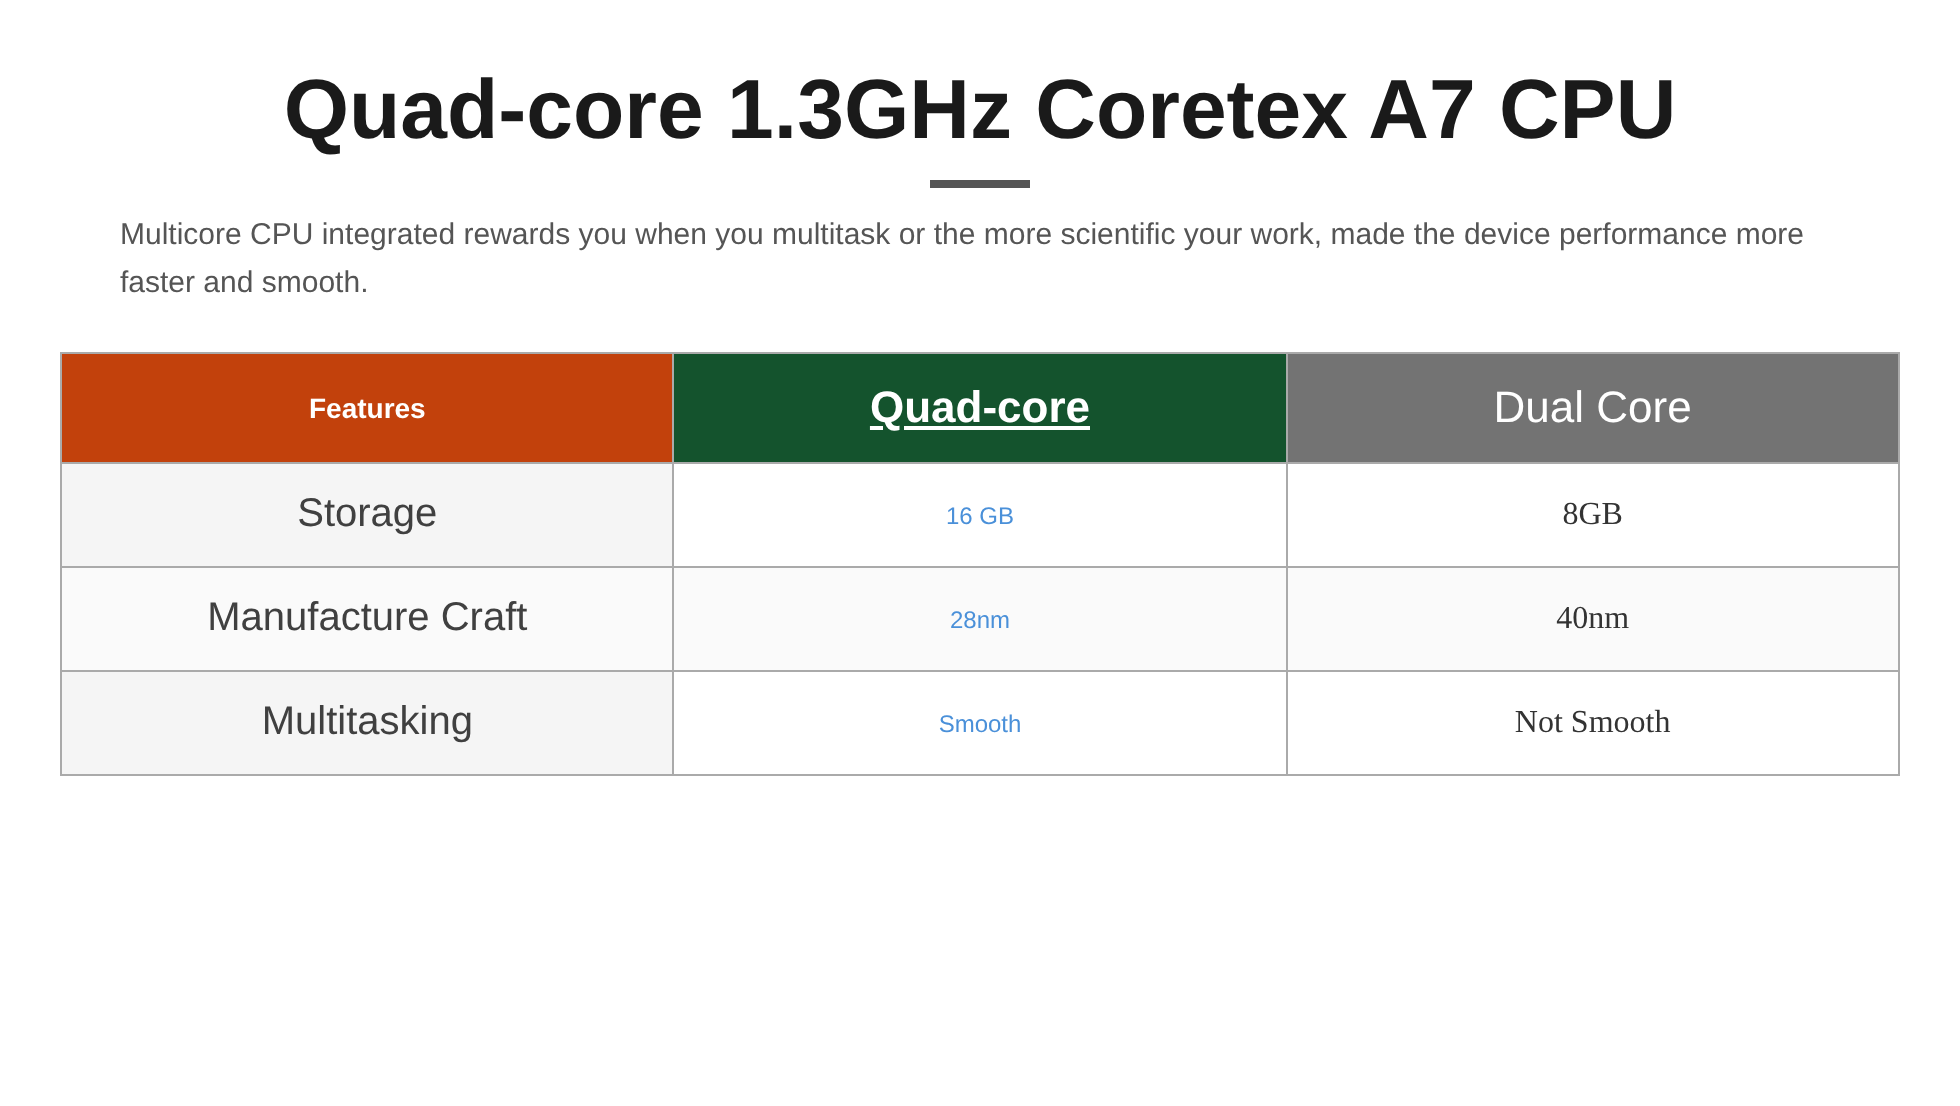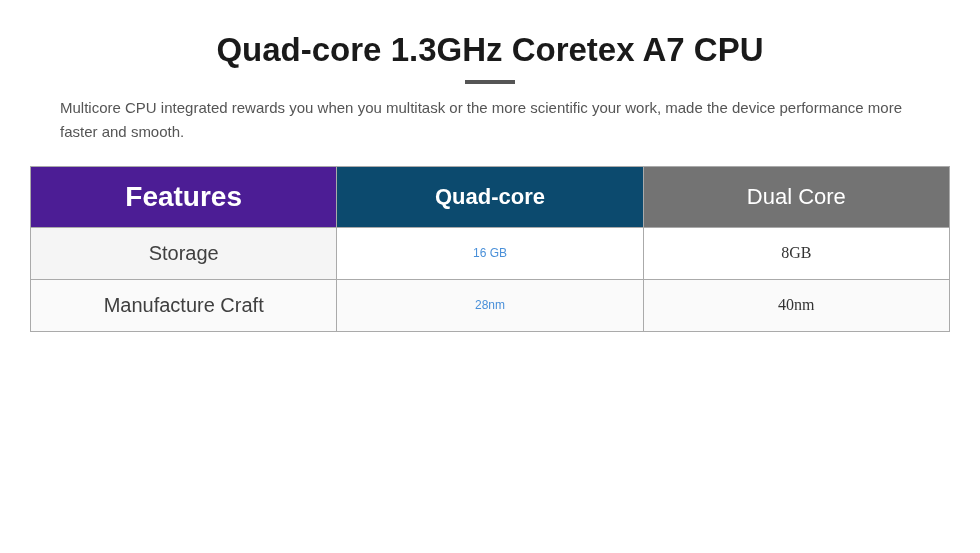--- a/index.html
+++ b/index.html
@@ -13,21 +13,21 @@
       background: #ffffff;
       width: 980px;
       min-height: 553px;
       display: flex;
       flex-direction: column;
       align-items: center;
       padding: 20px 30px 30px;
     }
 
     .page-title {
-      font-size: 33px;
+      font-size: 42px;
       font-weight: 900;
       color: #1a1a1a;
       text-align: center;
       margin-top: 10px;
       line-height: 1.2;
     }
 
     .title-divider {
       width: 50px;
       height: 4px;
@@ -51,33 +51,34 @@
     }
 
     .comparison-table th,
     .comparison-table td {
       border: 1px solid #aaa;
       text-align: center;
       padding: 14px 10px;
     }
 
     .col-features {
-      background: #4c1d95;
+      background: #c2410c;
       color: #ffffff;
-      font-size: 28px;
+      font-size: 14px;
       font-weight: 600;
       width: 33%;
     }
 
     .col-quadcore {
-      background: #0c4a6e;
+      background: #14532d;
       color: #ffffff;
       font-size: 22px;
       font-weight: 600;
       width: 33%;
+      text-decoration: underline;
     }
 
     .col-dualcore {
       background: #737373;
       color: #ffffff;
       font-size: 22px;
       font-weight: 400;
       width: 33%;
     }
 
@@ -127,14 +128,19 @@
   <tr>
         <td class="row-feature-label">Storage</td>
         <td class="row-quadcore-value">16 GB</td>
         <td class="row-dualcore-value">8GB</td>
       </tr>
       <tr>
         <td class="row-feature-label">Manufacture Craft</td>
         <td class="row-quadcore-value">28nm</td>
         <td class="row-dualcore-value">40nm</td>
       </tr>
+      <tr>
+        <td class="row-feature-label">Multitasking</td>
+        <td class="row-quadcore-value">Smooth</td>
+        <td class="row-dualcore-value">Not Smooth</td>
+      </tr>
     </tbody>
 </table>
 
 </body></html>

